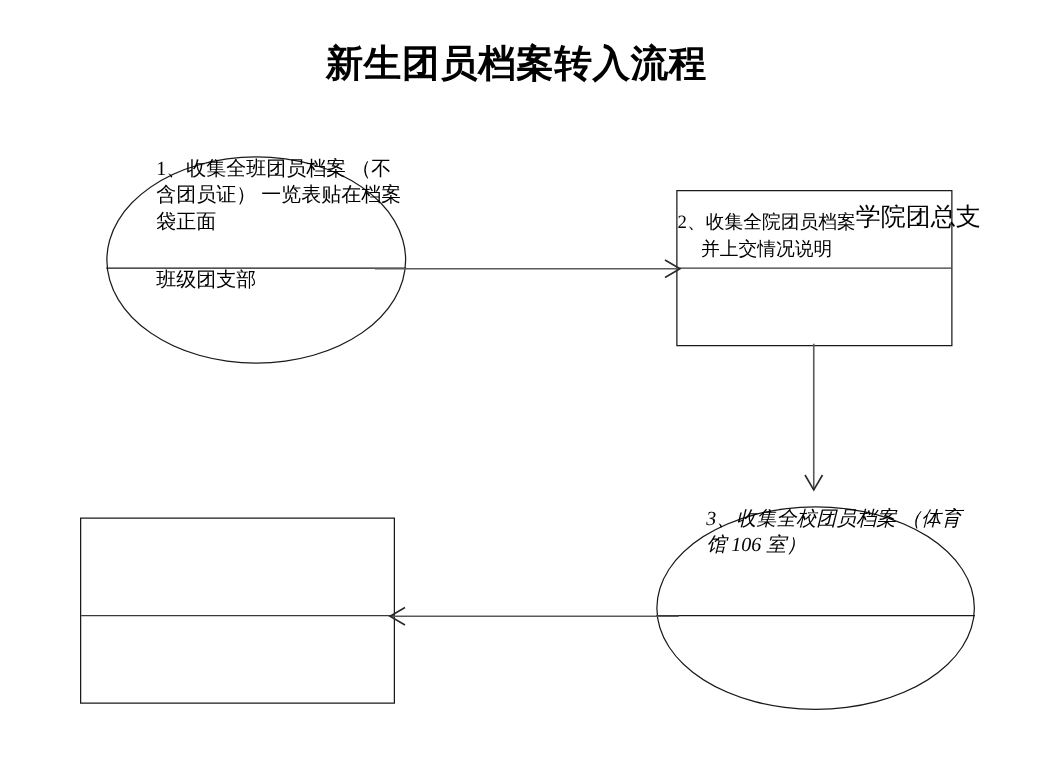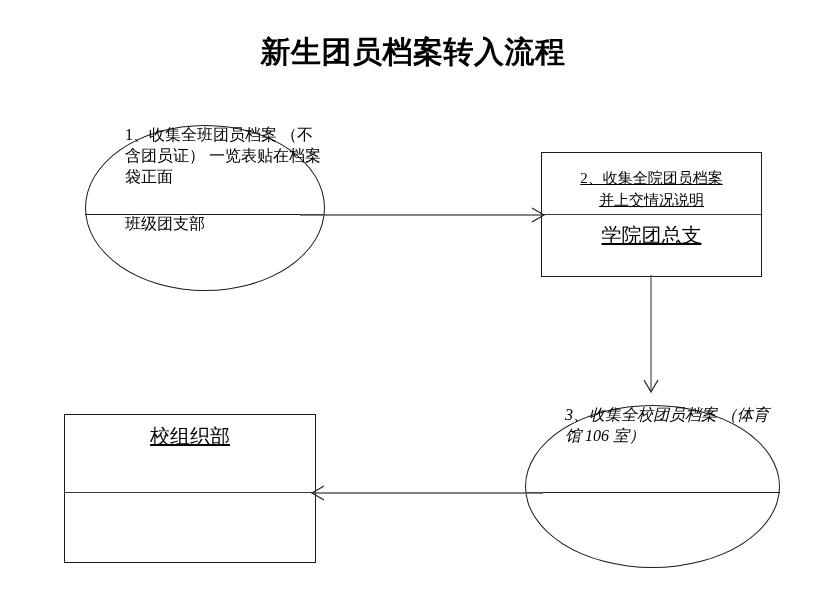--- a/index.html
+++ b/index.html
@@ -34,22 +34,20 @@
 
   
   .node {
     position: absolute;
     box-sizing: border-box;
   }
   .node .node-inner {
     position: absolute;
     left: 0; top: 0; right: 0; bottom: 0;
     display: flex;
-    flex-direction: column;
-    text-decoration: underline;
   }
   .node .half {
     flex: 1 1 50%;
     display: flex;
     align-items: center;
     justify-content: center;
     text-align: center;
     box-sizing: border-box;
   }
   .node .half.top {
@@ -158,23 +156,20 @@
       <div class="half top" style="height:87px; flex:none;font-style:italic;">
         <div class="lines">3、收集全校团员档案
 （体育馆 106 室）</div>
       </div>
     </div>
   </div>
 
   <div class="node rect" style="left:64px; top:414px; width:252px; height:149px;">
     <div class="divider" style="top:77px;"></div>
     <div class="node-inner">
-      <div class="half bottom" style="flex:none; height:72px;">
-        <div class="lines single">校组织部</div>
-      </div>
     </div>
   </div>
 
   <div class="connector" style="left:300px; top:204px; width:250px; height:22px;">
     <svg width="250" height="22" viewBox="0 0 250 22">
       <line x1="0" y1="11" x2="244" y2="11" stroke="#5a5a5a" stroke-width="1.3"></line>
       <polyline points="232,4 244,11 232,18" fill="none" stroke="#2a2a2a" stroke-width="1.3"></polyline>
     </svg>
   </div>
 

